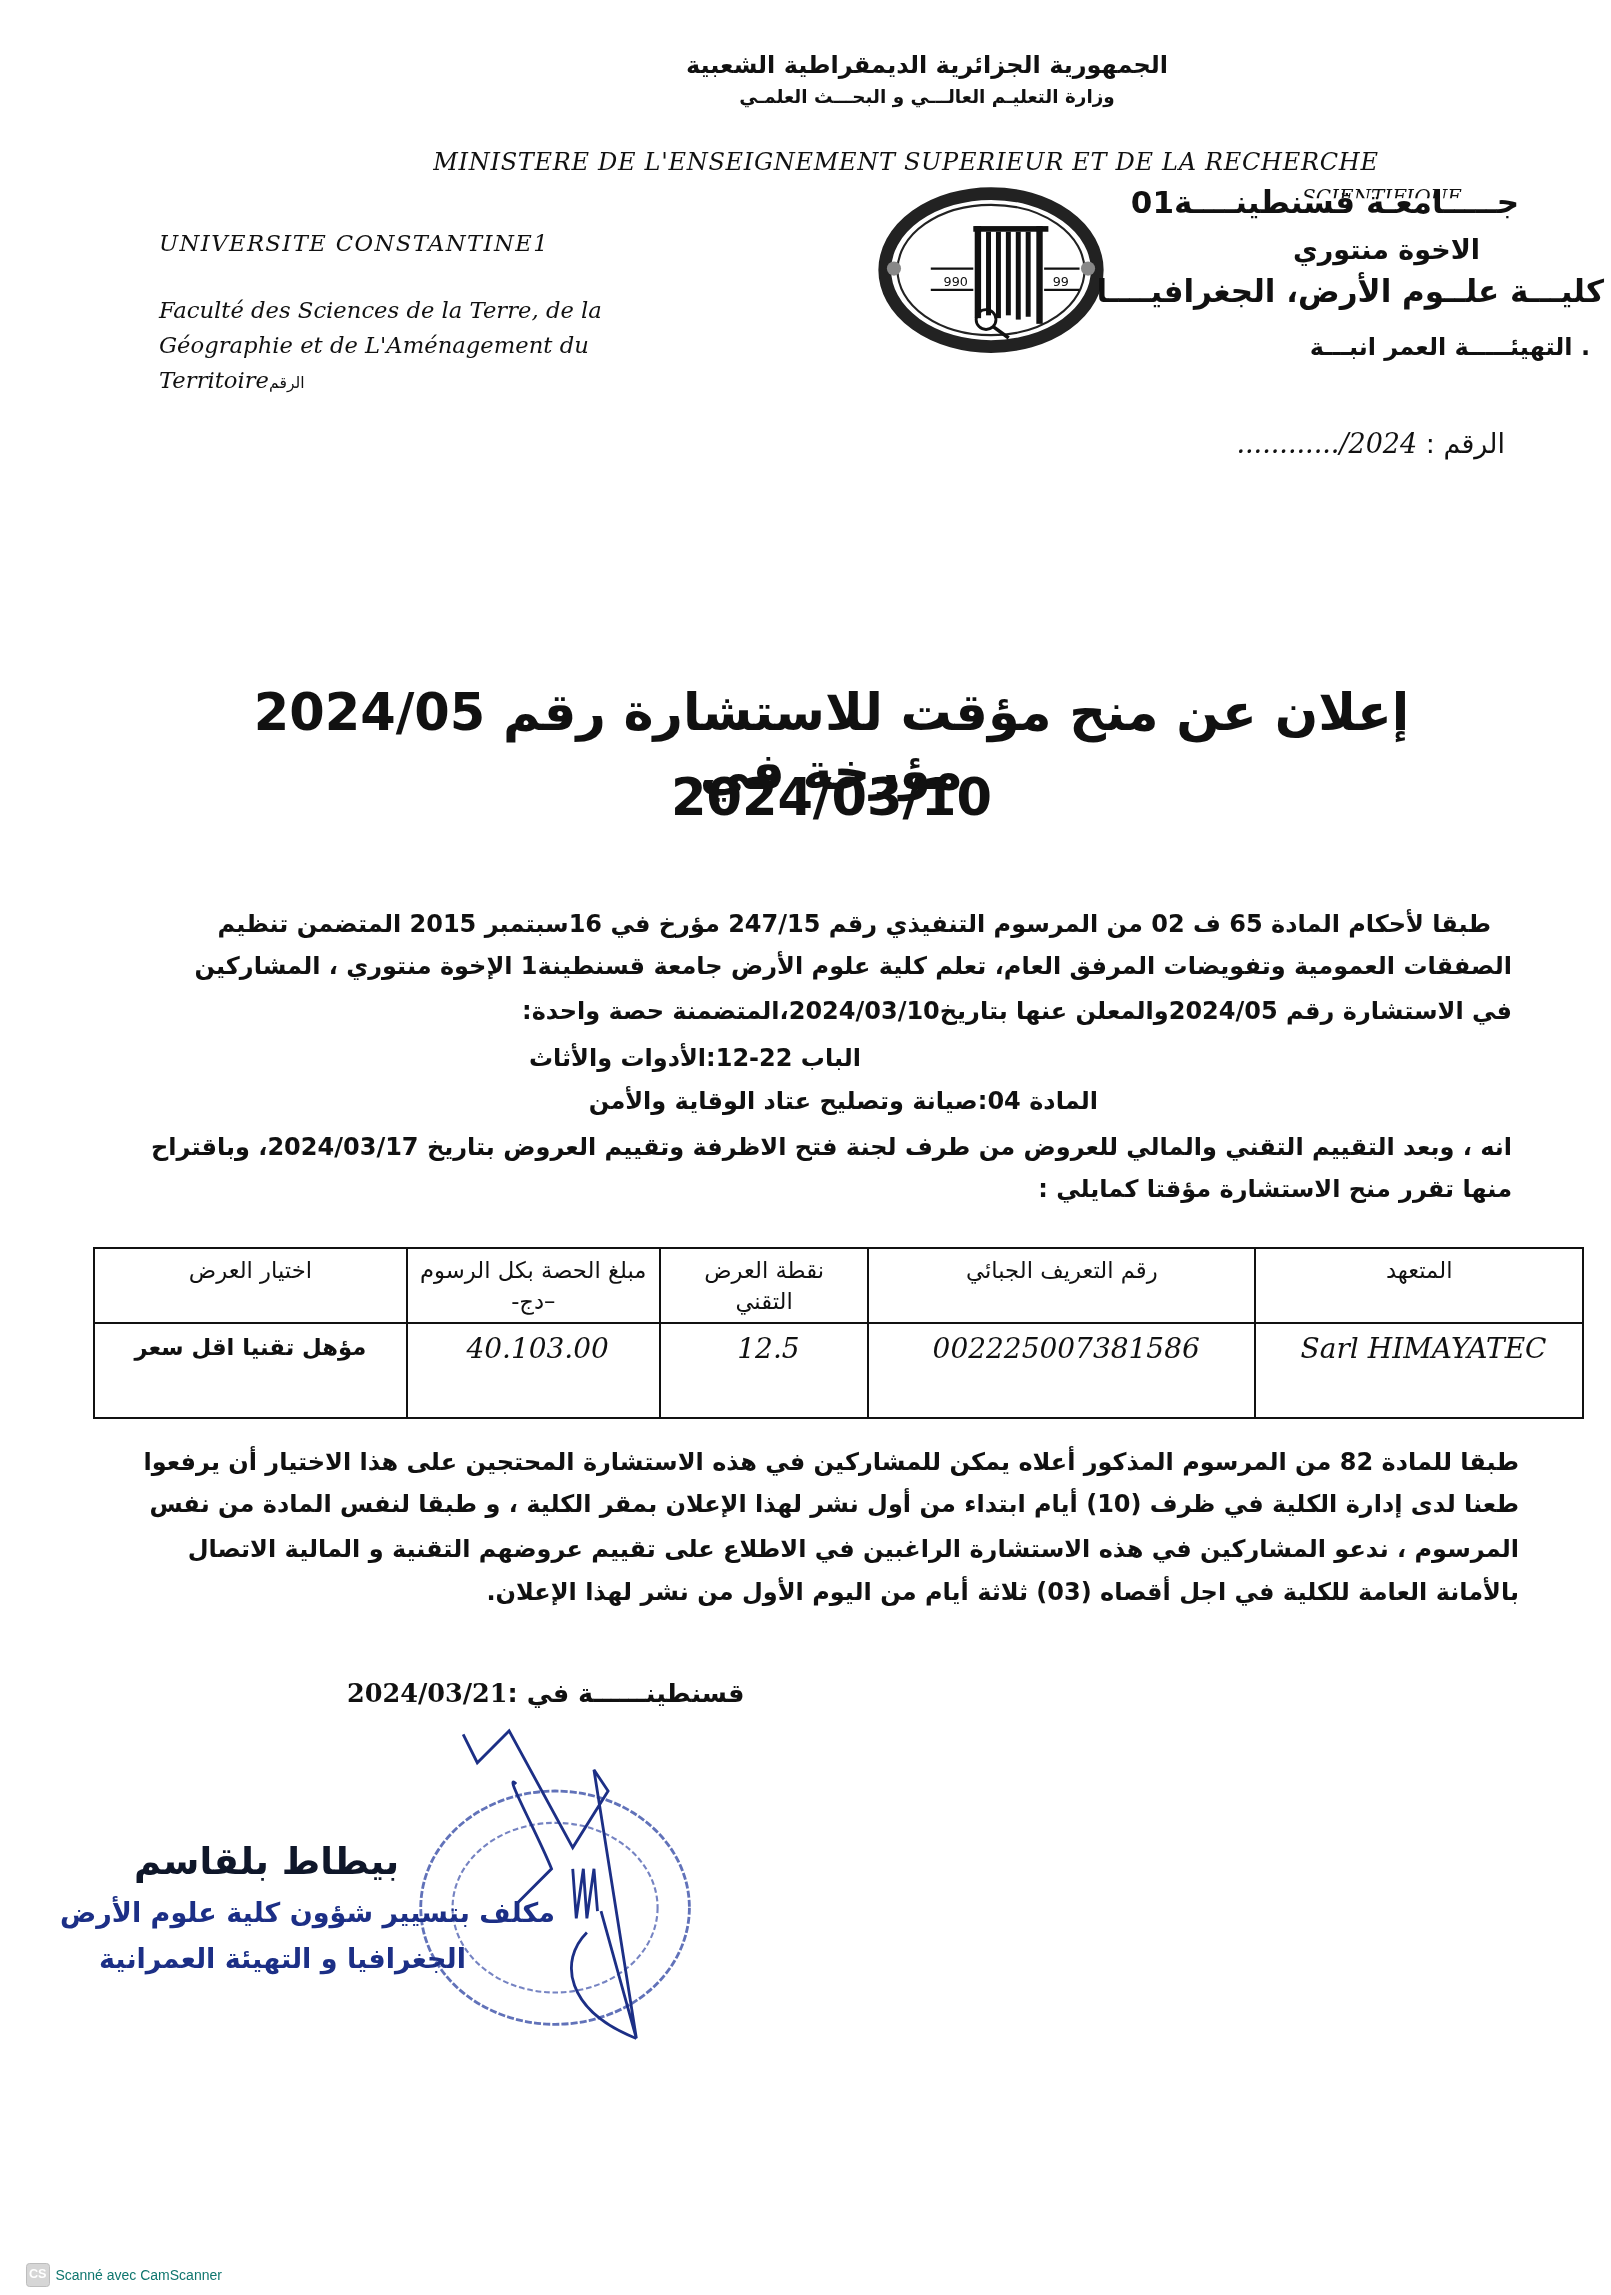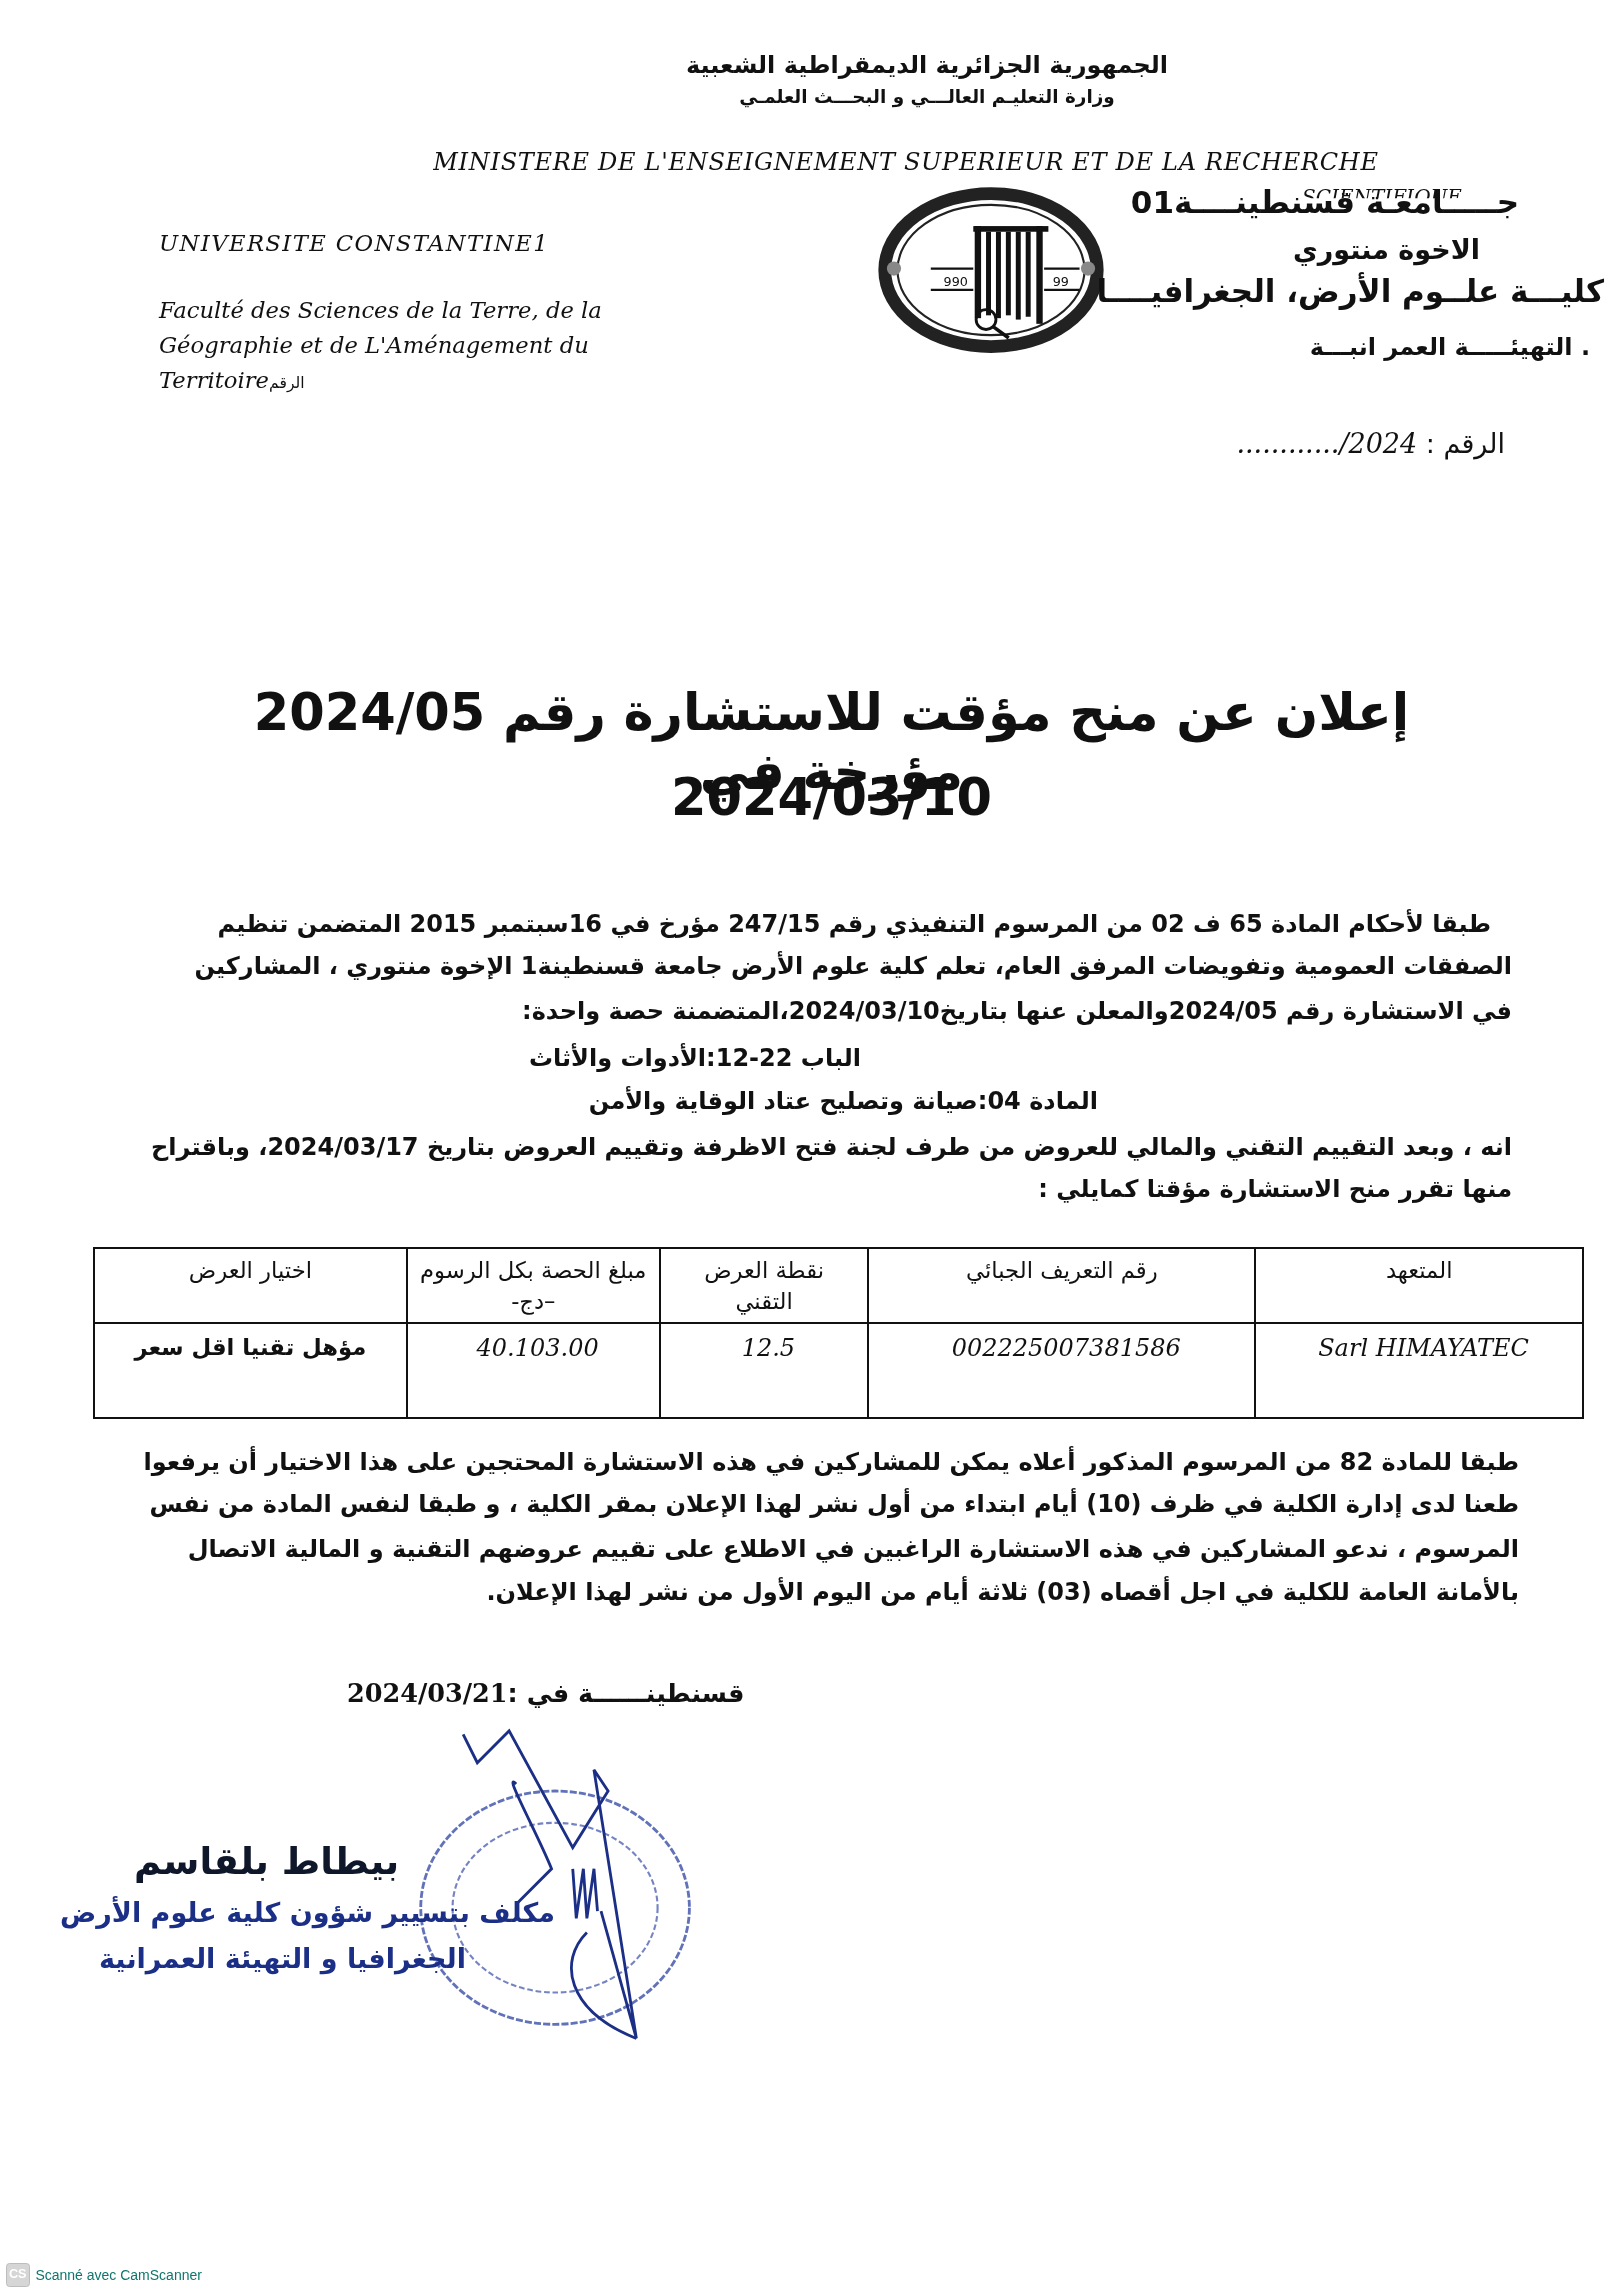--- a/index.html
+++ b/index.html
@@ -41,41 +41,41 @@
   #chapter { right: 750px; top: 1044px; }
   #article { right: 513px; top: 1087px; }
   #p2-l1 { right: 99px; top: 1133px; }
   #p2-l2 { right: 99px; top: 1175px; }
 
   
   #award-table { left: 93px; top: 1247px; width: 1491px; border-collapse: collapse; direction: rtl; }
   #award-table td, #award-table th { border: 2.1px solid #111; vertical-align: top; text-align: center; padding: 5.7px 11.3px; }
   #award-table th { font-size: 22.7px; font-weight: normal; height: 59px; line-height: 31px; }
   #award-table td { font-size: 27px; height: 95px; line-height: 37px; }
-  #award-table td.script { font-family: "DejaVu Serif", serif; font-style: italic; font-weight: normal; font-size: 24px; padding-left: 20px; }
+  #award-table td.script { font-family: "DejaVu Serif", serif; font-style: italic; font-weight: normal; font-size: 28px; padding-left: 20px; }
   #award-table td.ar-cell { font-size: 22.7px; font-weight: bold; line-height: 34px; }
 
   
   #p3-l1 { right: 92px; top: 1448px; }
   #p3-l2 { right: 92px; top: 1490px; }
   #p3-l3 { right: 92px; top: 1535px; }
   #p3-l4 { right: 92px; top: 1578px; }
 
   
   #place-date { left: 347px; top: 1678px; font-size: 25.5px; direction: rtl; }
   #place-date .d { font-family: "DejaVu Serif", serif; font-weight: bold; }
   #signer-name { left: 134px; top: 1840px; font-size: 37px; color: #0f172a; }
   #signer-title1 { left: 60px; top: 1897px; font-size: 27px; color: #1c2f86; }
   #signer-title2 { left: 99px; top: 1943px; font-size: 27px; color: #1c2f86; }
 
   #stamp { left: 396px; top: 1727px; width: 304px; height: 326px; }
 
   
   #cs-footer { left: 5.7px; top: 2263px; display: flex; align-items: center; gap: 5.7px; }
-  #cs-logo { width: 24px; height: 24px; border: 1.4px solid #bdbdbd; border-radius: 3.5px; background: #d6d6d6; color: #fff; font-weight: bold; font-size: 12.7px; line-height: 21px; text-align: center; font-family: "Liberation Sans", sans-serif; }
+  #cs-logo { width: 24px; height: 24px; border: 1.4px solid #bdbdbd; border-radius: 3.5px; background: #d6d6d6; color: #fff; font-weight: bold; font-size: 12.7px; line-height: 21px; text-align: center; font-family: "Liberation Sans", sans-serif; margin-left: 20px; }
   #cs-text { font-size: 14px; color: #0f766e; font-family: "Liberation Sans", sans-serif; }
 </style>
 </head>
 <body>
 
 <div id="hdr-republic" class="abs ar">الجمهورية الجزائرية الديمقراطية الشعبية</div>
 <div id="hdr-ministry-ar" class="abs ar">وزارة التعليـم العالـــي و البحـــث العلمـي</div>
 <div id="hdr-ministry-fr" class="abs fr-script">MINISTERE DE L'ENSEIGNEMENT SUPERIEUR ET DE LA RECHERCHE</div>
 <div id="hdr-ministry-fr2" class="abs fr-script">SCIENTIFIQUE</div>
 

